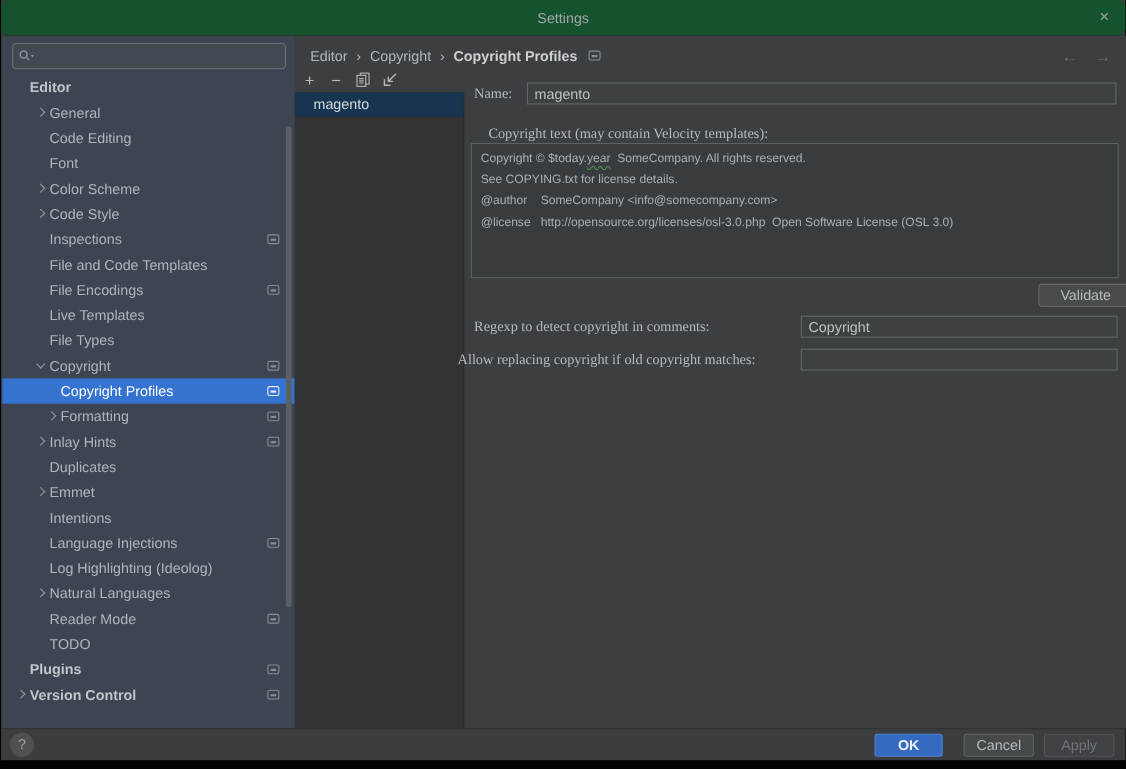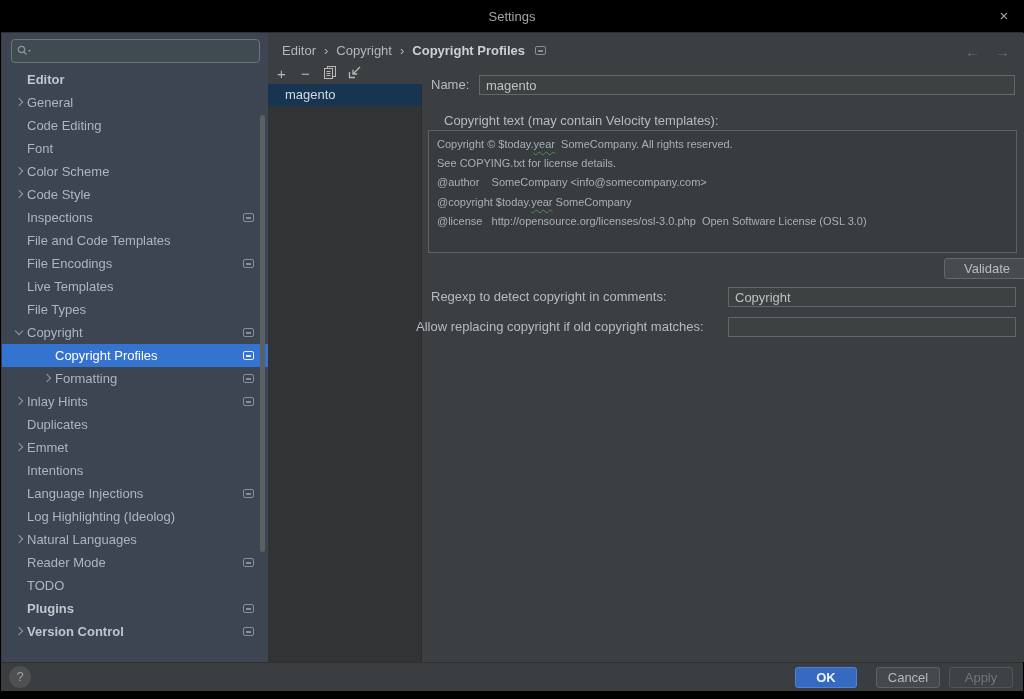--- a/index.html
+++ b/index.html
@@ -2,39 +2,39 @@
 <html><head>
 <meta charset="utf-8">
 <style>
   * { margin:0; padding:0; box-sizing:border-box; }
   html,body { width:1024px; height:699px; background:#000; overflow:hidden;
               font-family:"Liberation Sans", sans-serif; }
   .window { position:absolute; top:0; left:0; width:1024px; height:691px;
             background:#3c3f41; border-left:1px solid #000; border-right:1px solid #000; }
 
   
-  .titlebar { position:absolute; top:0; left:0; right:0; height:33px; background:#000000;
-              border-bottom:1px solid #2e3030; display:flex; align-items:center; justify-content:center; }
+  .titlebar { position:absolute; top:0; left:0; right:0; height:33px; background:#14532d;
+              border-bottom:1px solid #2e3030; display:flex; align-items:center; justify-content:center;border-radius:7px; }
   .title { color:#a1a5a8; font-size:13px; }
   .close-btn { position:absolute; right:10px; top:7px; width:18px; height:18px; color:#a4a7aa;
                font-size:15px; line-height:18px; text-align:center; cursor:default; }
 
   
   .sidebar { position:absolute; top:33px; left:1px; width:266px; height:629px;
              background:#3e4552; overflow:hidden; }
   .searchbox { position:absolute; top:6px; left:9px; width:249px; height:24px;
                border:1px solid #6e747b; border-radius:4px; background:#3f4a51;
                display:flex; align-items:center; padding:0 5px; }
   .searchbox input { flex:1; background:transparent; border:none; outline:none;
                      color:#c2c7cc; font-size:13px; font-family:inherit; }
   .mag { display:flex; align-items:center; margin-right:3px; }
   .tree { position:absolute; top:35px; left:0; right:0; bottom:0; }
   .row { height:23px; display:flex; align-items:center; font-size:13px; color:#aeb5bd; cursor:default; }
   .row.lvl0 { padding-left:12px; }
-  .row.lvl1 { padding-left:12px; }
+  .row.lvl1 { padding-left:30px; }
   .row.lvl2 { padding-left:40px; }
   .row.bold .label { font-weight:bold; color:#c0c6cd; }
   .row.selected { background:#3573d0; }
   .row.selected .label { color:#ffffff; }
   .label { white-space:nowrap; }
   .chev { width:13px; height:23px; position:relative; flex:none; }
   .chev.closed::after { content:""; position:absolute; left:2px; top:8px; width:5px; height:5px;
         border-top:1.5px solid #939aa2; border-right:1.5px solid #939aa2; transform:rotate(45deg); }
   .chev.open::after { content:""; position:absolute; left:2px; top:7px; width:5px; height:5px;
         border-top:1.5px solid #939aa2; border-right:1.5px solid #939aa2; transform:rotate(135deg); }
@@ -58,21 +58,21 @@
   .toolbar { position:absolute; top:31px; left:7px; height:20px; display:flex; align-items:center;
              gap:11px; color:#b7b9bb; }
   .tb-glyph { font-size:15px; line-height:20px; width:13px; text-align:center; }
 
   .plist { position:absolute; top:51px; left:0; width:154px; bottom:0; background:#313335;
            border-right:1px solid #2c2c2c; }
   .plist-item { height:22px; background:#173450; color:#d2dae1; font-size:13px;
                 line-height:22px; padding-left:17px; }
 
   
-  .flabel { position:absolute; color:#b6bbc0; font-size:13px; height:20px; line-height:20px; white-space:nowrap; }
+  .flabel { position:absolute; color:#b6bbc0; font-size:13px; height:20px; line-height:20px; white-space:nowrap;font-family:Liberation Serif, serif; }
   .field { position:absolute; background:#3d4142; border:1px solid #61676a; color:#bcc2c6;
            font-size:13px; font-family:inherit; padding:0 6px; outline:none; }
   .copybox { position:absolute; left:160px; top:97px; width:589px; height:123px;
              background:#393c3e; border:1px solid #5c6163; padding:4px 8px;
              color:#a6b0b8; font-size:11px; }
   .copyline { line-height:19.2px; white-space:pre; }
   .squiggle { text-decoration:underline; text-decoration-style:wavy; text-decoration-color:#4f8f4f;
               text-decoration-thickness:1px; text-underline-offset:3px; }
   .btn { position:absolute; height:21px; border-radius:3px; font-size:13px; text-align:center;
          line-height:19px; cursor:default; }
@@ -268,21 +268,20 @@
     <div class="flabel" style="left:163px; top:42px;">Name:</div>
     <input class="field" style="left: 211px; top: 42px; width: 536px; height: 20px;" value="magento">
 
     <div class="flabel" style="left:176px; top:78px;">Copyright text (may contain Velocity templates):</div>
 
     <div class="copybox">
       <div class="copyline"><span>Copyright © $today.</span><span class="squiggle">year</span><span>  SomeCompany. All rights reserved.</span></div>
       <div class="copyline"><span>See COPYING.txt for license details.</span><span class="squiggle"></span><span></span></div>
       <div class="copyline"><span></span><span class="squiggle"></span><span></span></div>
       <div class="copyline"><span>@author    SomeCompany &lt;info@somecompany.com&gt;</span><span class="squiggle"></span><span></span></div>
-      <div class="copyline"><span>@copyright $today.</span><span class="squiggle">year</span><span> SomeCompany</span></div>
       <div class="copyline"><span>@license   http://opensource.org/licenses/osl-3.0.php  Open Software License (OSL 3.0)</span><span class="squiggle"></span><span></span></div>
     </div>
 
     <div class="btn btn-validate">Validate</div>
 
     <div class="flabel" style="left:163px; top:254px;">Regexp to detect copyright in comments:</div>
     <input class="field" style="left: 460px; top: 254px; width: 288px; height: 20px;" value="Copyright">
 
     <div class="flabel" style="left:148px; top:284px;">Allow replacing copyright if old copyright matches:</div>
     <input class="field" style="left: 460px; top: 284px; width: 288px; height: 20px;" value="">

